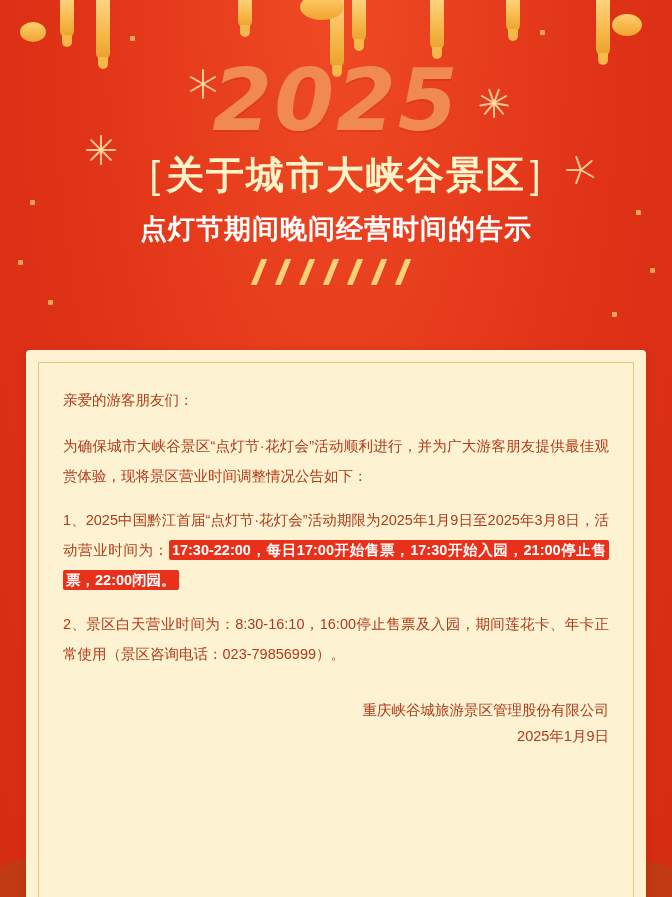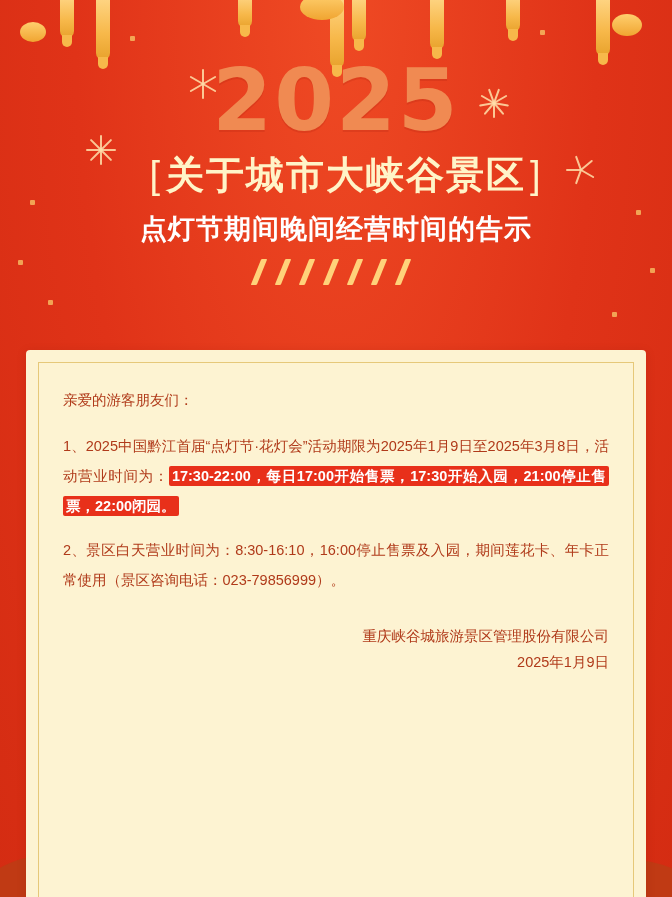--- a/index.html
+++ b/index.html
@@ -77,20 +77,21 @@
     z-index: 5;
   }
   .year {
     font-family: "DejaVu Sans", sans-serif;
     font-size: 86px;
     font-weight: bold;
     letter-spacing: 2px;
     color: #f08a52;
     line-height: 0.95;
     text-shadow: 0 2px 0 rgba(160, 30, 10, .18);
+    font-style: italic;
   }
   .title-main {
     margin-top: 8px;
     font-size: 38px;
     font-weight: bold;
     color: #fff4c8;
     letter-spacing: 2px;
     white-space: nowrap;
     padding-left: 20px;
   }
@@ -267,20 +268,21 @@
       <i style="left:92px"></i>
         <i style="left:116px"></i>
         <i style="left:140px"></i>
       <i style="left:164px"></i>
     </div>
   </div>
 
   <div class="card">
     <div class="card-inner">
       <p class="para greeting">亲爱的游客朋友们：</p>
+      <p class="para">为确保城市大峡谷景区“点灯节·花灯会”活动顺利进行，并为广大游客朋友提供最佳观赏体验，现将景区营业时间调整情况公告如下：</p>
       <p class="para">
         <span>1、</span><strong>2025中国黔江首届“点灯节·花灯会”活动期限为2025年1月9日至2025年3月8日</strong><span>，活动营业时间为：</span><span class="hl">17:30-22:00，每日17:00开始售票，17:30开始入园，21:00停止售票，22:00闭园。</span>
       </p>
       <p class="para">2、景区白天营业时间为：8:30-16:10，16:00停止售票及入园，期间莲花卡、年卡正常使用（景区咨询电话：023-79856999）。</p>
       <div class="sign">
         <div>重庆峡谷城旅游景区管理股份有限公司</div>
         <div>2025年1月9日</div>
       </div>
     </div>
   </div>

